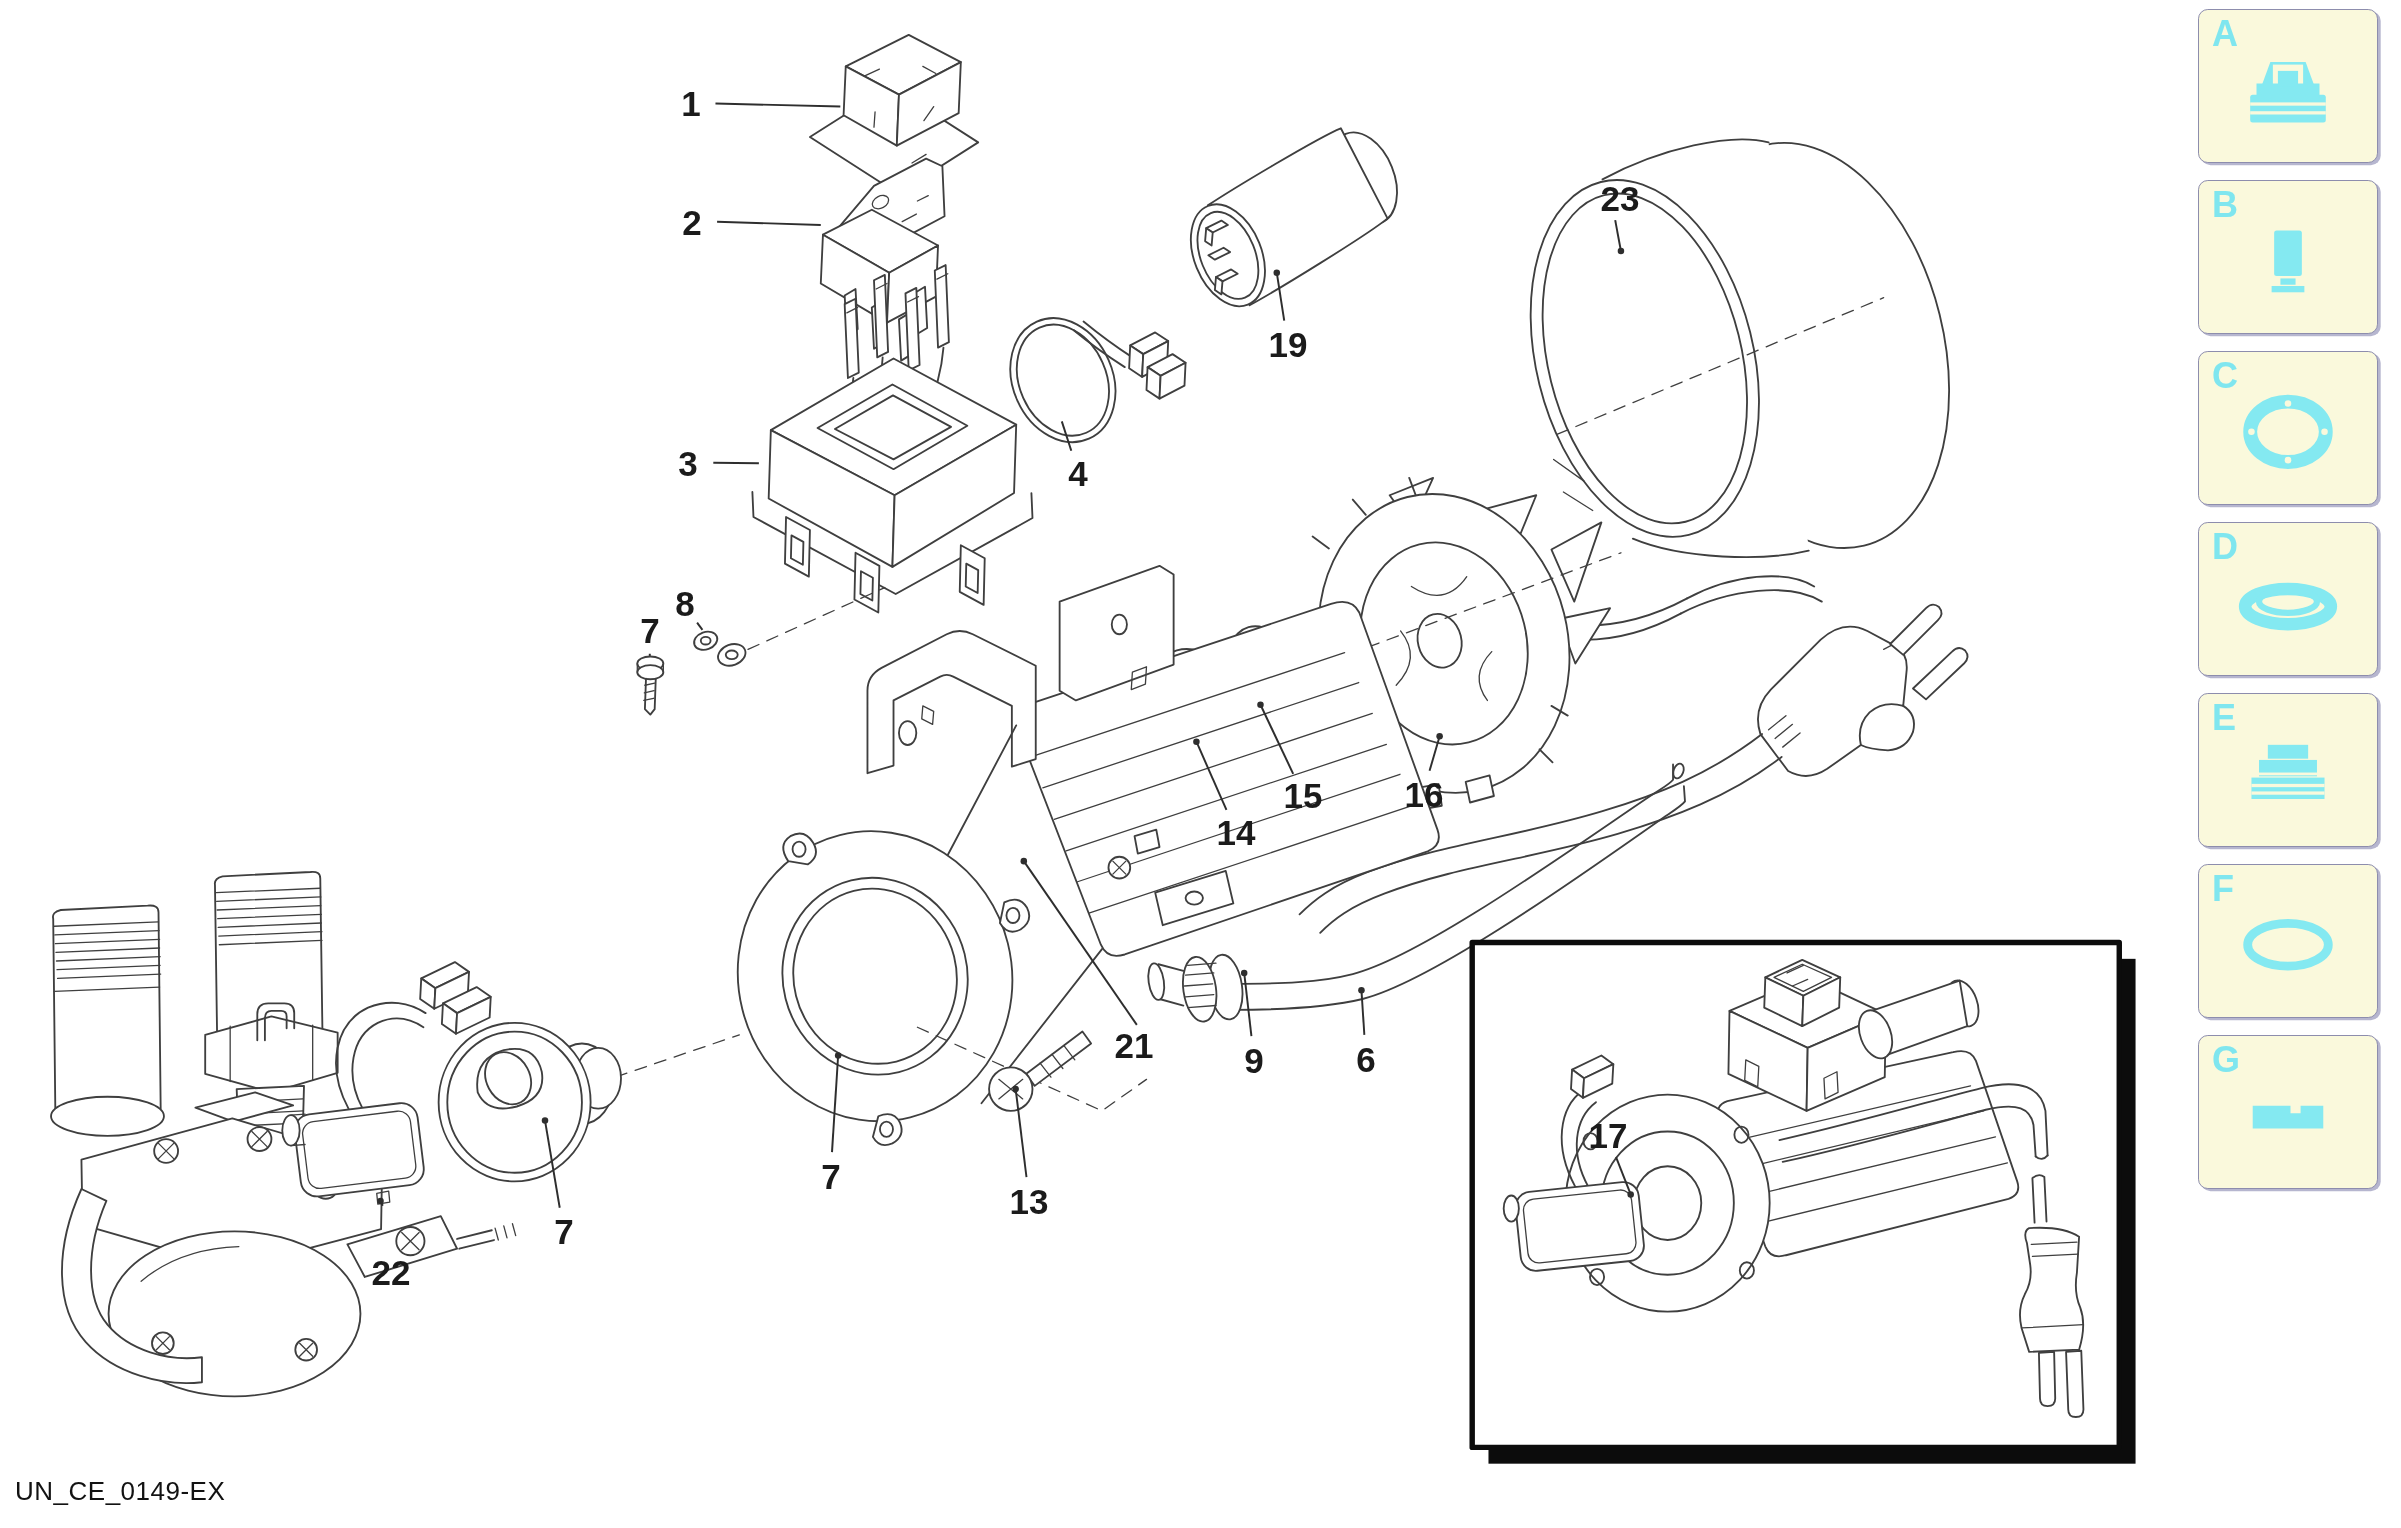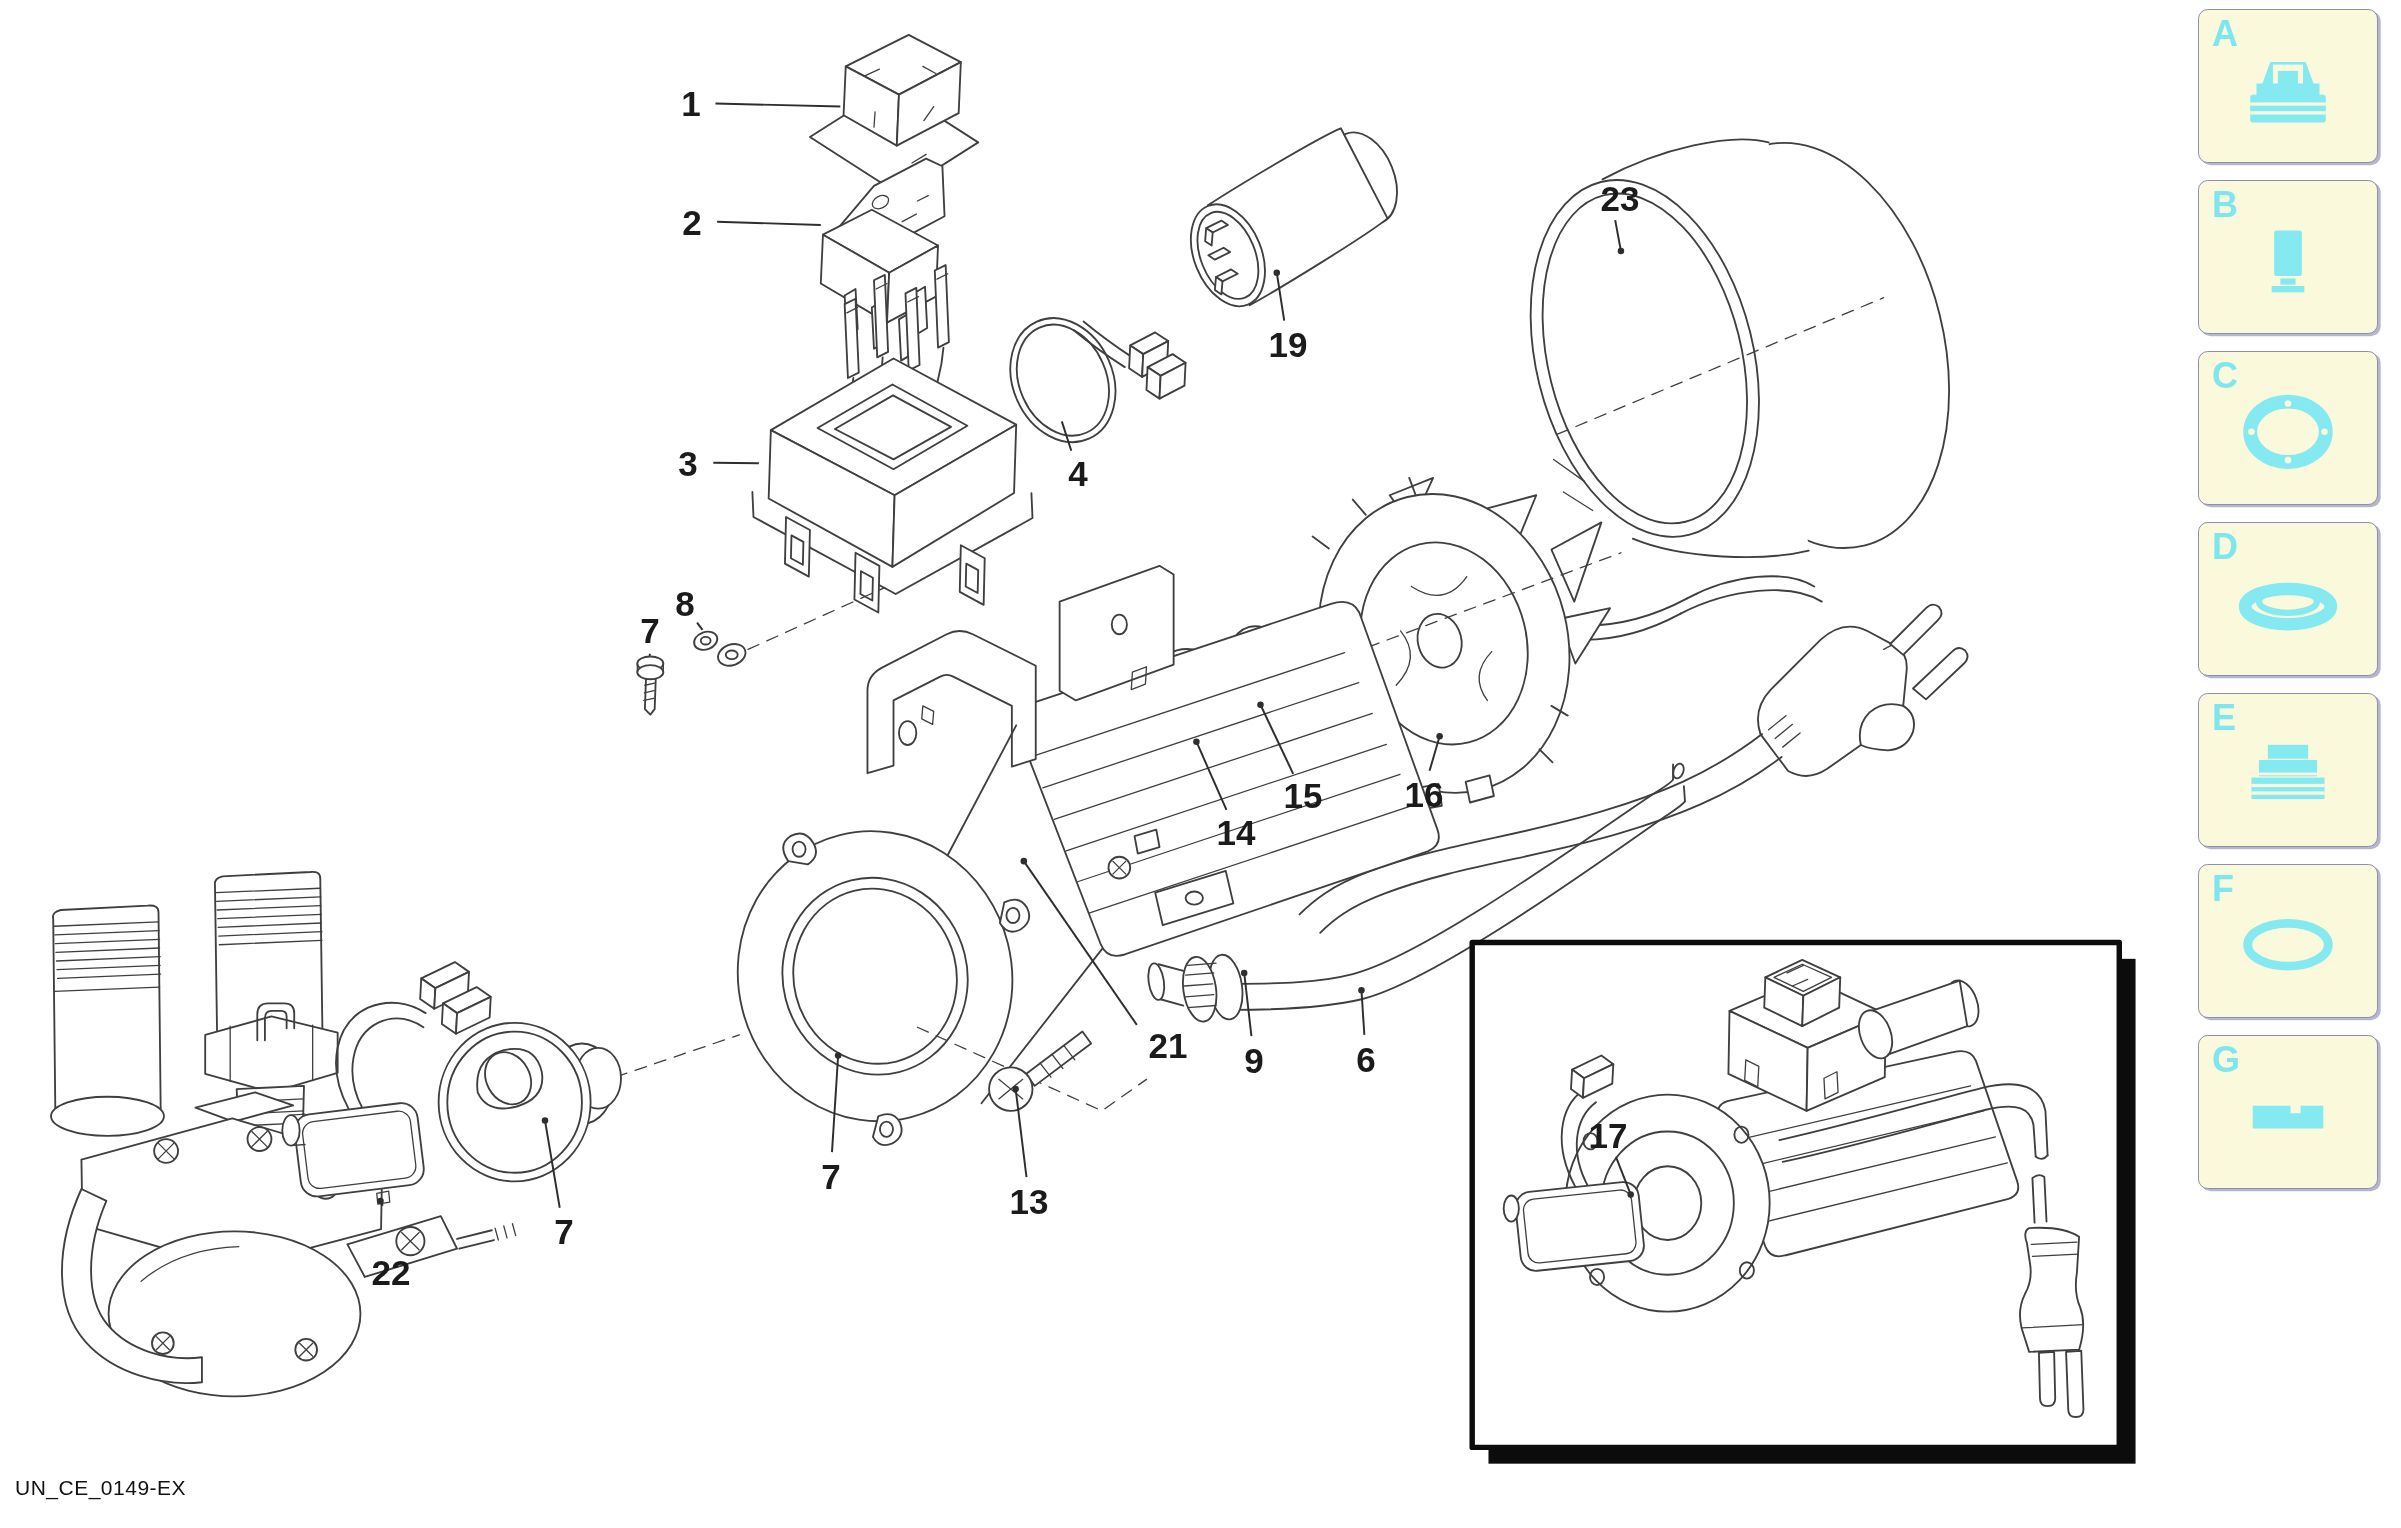--- a/index.html
+++ b/index.html
@@ -15,21 +15,21 @@
   .leaders line{stroke:#2e2e2e;stroke-width:3.6;}
   .leaders circle{fill:#2e2e2e;}
   .sidebar{position:absolute;left:2198px;top:0;width:195px;height:1529px;}
   .card{position:absolute;left:0;width:180px;height:154px;background:#FAF9DC;
         border:1.6px solid #8D8DAD;border-radius:9.8px;box-sizing:border-box;
         box-shadow:2.7px 2.2px 0 #b6b6cf;}
   .card .letter{position:absolute;left:13px;top:3.3px;
         font:bold 36px "Liberation Sans",sans-serif;color:#7FE6EF;}
   .card .icon{position:absolute;left:50%;top:54%;transform:translate(-50%,-50%);
         width:126px;height:80px;}
-  .footer{position:absolute;left:15px;top:1476px;font-size:21px;color:#121212;
+  .footer{position:absolute;left:15px;top:1476px;font-size:26px;color:#121212;
         font-family:"Liberation Sans",sans-serif;letter-spacing:0.5px;}
 </style>
 </head>
 <body>
 
 <div class="page">
 
   <svg class="art" viewBox="0 0 4423 2816">
 
     <g>
@@ -358,21 +358,21 @@
       <div class="callout" style="left: 692px; top: 222px;">2</div>
       <div class="callout" style="left: 688px; top: 463px;">3</div>
       <div class="callout" style="left: 1078px; top: 473px;">4</div>
       <div class="callout" style="left: 650px; top: 630px;">7</div>
       <div class="callout" style="left: 685px; top: 603px;">8</div>
       <div class="callout" style="left: 1288px; top: 344px;">19</div>
       <div class="callout" style="left: 1611px; top: 198px; margin-left: 9px;">23</div>
       <div class="callout" style="left: 1236px; top: 832px;">14</div>
       <div class="callout" style="left: 1303px; top: 795px;">15</div>
       <div class="callout" style="left: 1424px; top: 794px;">16</div>
-      <div class="callout" style="left: 1168px; top: 1045px;">21</div>
+      <div class="callout" style="left: 1134px; top: 1045px;">21</div>
       <div class="callout" style="left: 1254px; top: 1060px;">9</div>
       <div class="callout" style="left: 1366px; top: 1059px;">6</div>
       <div class="callout" style="left: 831px; top: 1176px;">7</div>
       <div class="callout" style="left: 1029px; top: 1201px;">13</div>
       <div class="callout" style="left: 564px; top: 1231px;">7</div>
       <div class="callout" style="left: 391px; top: 1228px; margin-top: 44px;">22</div>
       <div class="callout" style="left: 1608px; top: 1135px;">17</div>
     </div>
 
   <div class="sidebar" id="sidebar">

